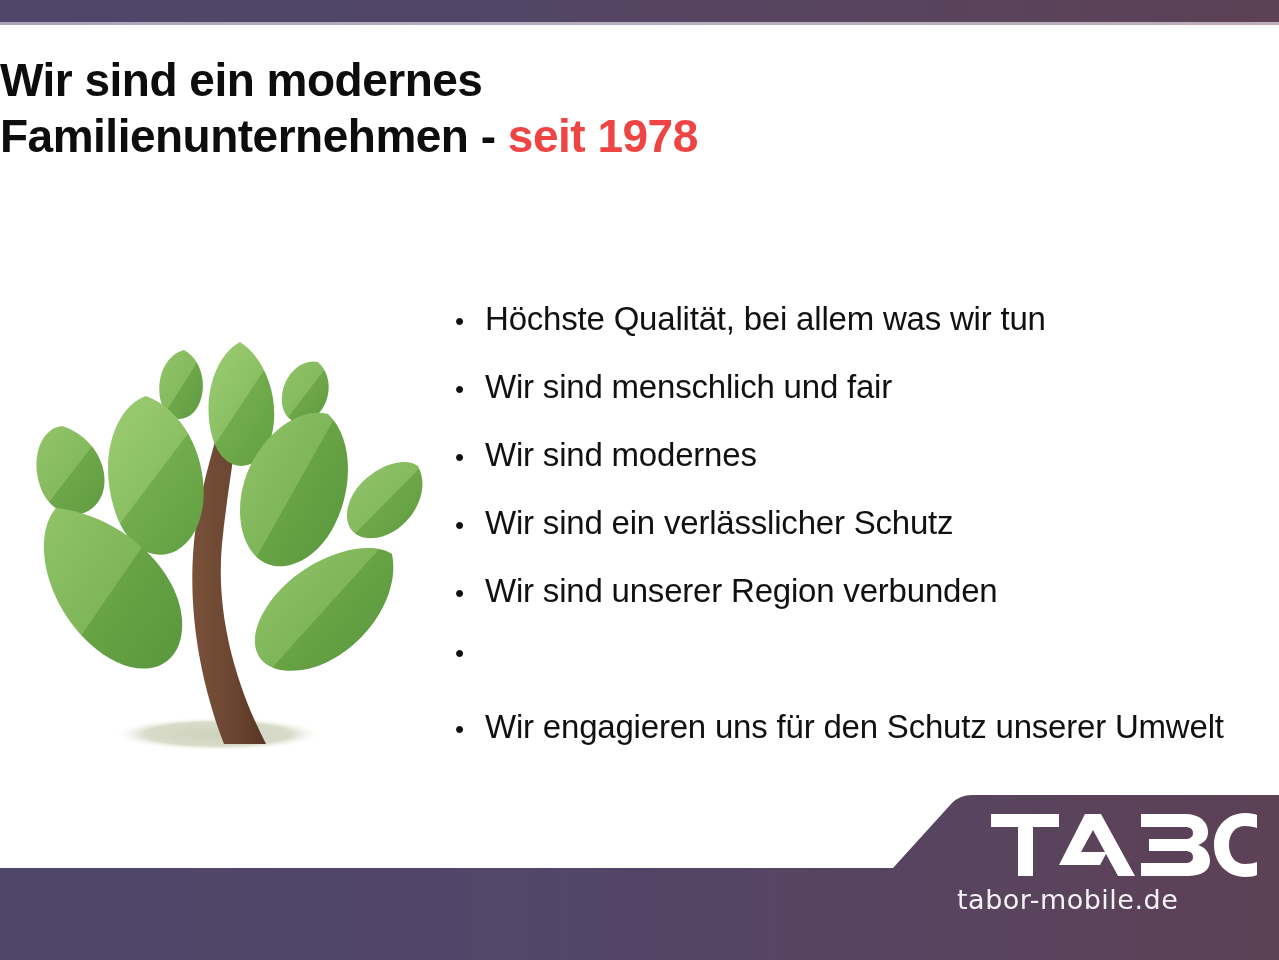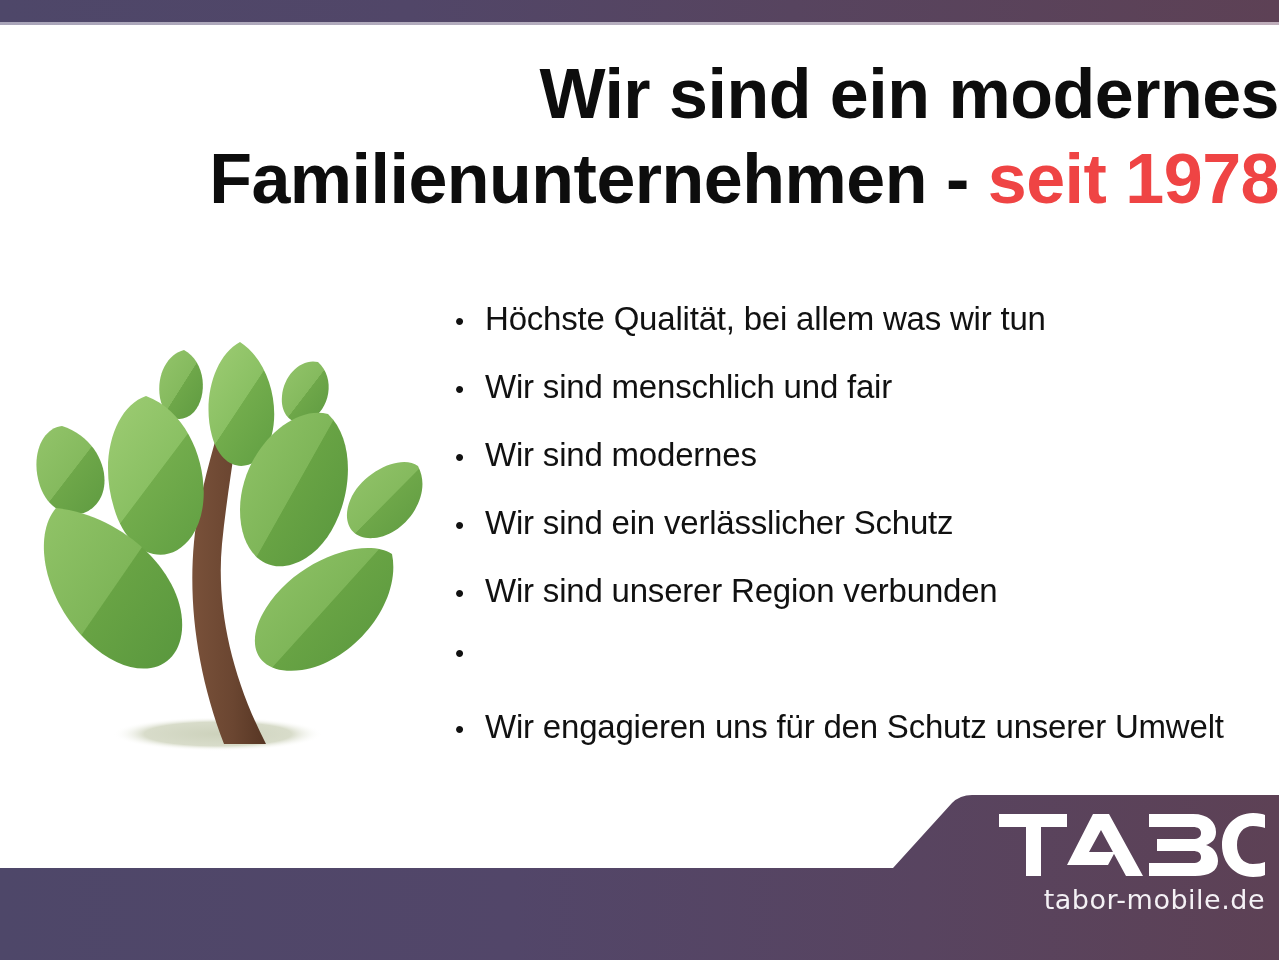--- a/index.html
+++ b/index.html
@@ -34,24 +34,24 @@
     height: 3px;
     background: linear-gradient(to right, #9a95ad 0%, #a9a0b3 50%, #b39fae 100%);
     opacity: .85;
   }
 
   
   .headline {
     position: absolute;
     left: 0; top: 52px;
     width: 1279px;
-    text-align: right;
+    text-align: left;
     line-height: 1.22;
     font-weight: bold;
-    font-size: 70px;
+    font-size: 46px;
     letter-spacing: -0.5px;
     color: #0d0d0d;
     white-space: nowrap;
   }
   .headline .line { display: block; }
   .headline .accent { color: #ef4444; }
 
   
   .tree-figure {
     position: absolute;
@@ -95,24 +95,24 @@
     position: absolute;
     left: 0; top: 0;
     width: 1279px;
     height: 960px;
     pointer-events: none;
   }
   .bottombar svg { display: block; width: 100%; height: 100%; }
 
   .logo-block {
     position: absolute;
-    right: 14px;
+    right: 22px;
     top: 812px;
     width: 300px;
-    text-align: right;
+    text-align: left;
   }
   .logo-mark { display: block; width: 268px; height: 66px; margin-left: auto; }
   .logo-url {
     display: block;
     margin-top: 6px;
     font-size: 27px;
     letter-spacing: 0.5px;
     color: #f4f1f5;
     font-family: "DejaVu Sans", sans-serif;
   }

